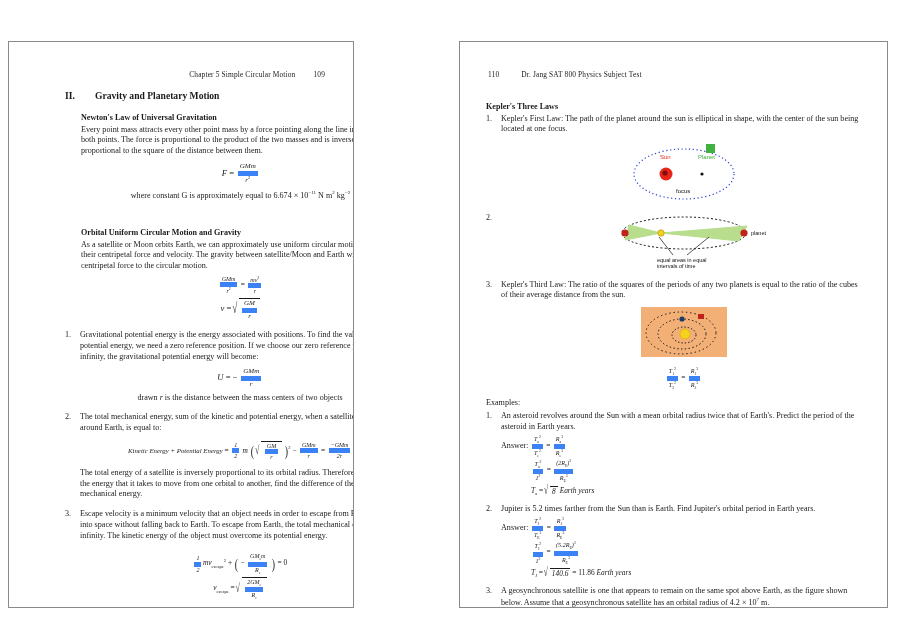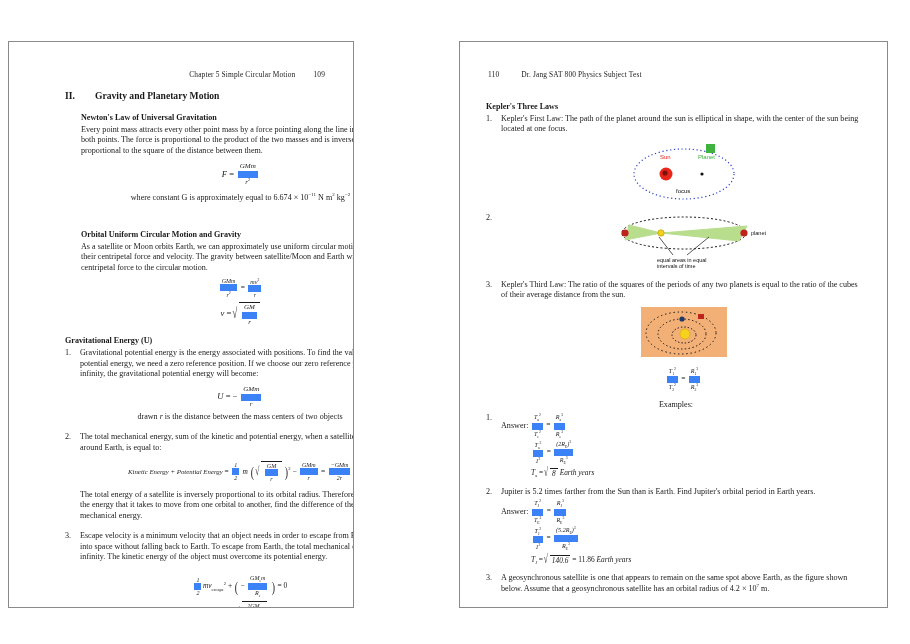--- a/index.html
+++ b/index.html
@@ -102,21 +102,21 @@
   .eq.small { font-size: 7.4px; }
   .eq-left { text-align: left; }
   .frac {
     display: inline-block;
     vertical-align: middle;
     text-align: center;
     font-size: .82em;
     line-height: 1.08;
     margin: 0 1.5px;
   }
-  .frac .top { display: block; border-bottom: 7px solid #3b82f6; padding: 0 2px 0px 2px; }
+  .frac .top { display: block; border-bottom: 5px solid #3b82f6; padding: 0 2px 0px 2px; }
   .frac .bot { display: block; padding: 0px 2px 0 2px; }
   .sqrt {
     display: inline-block;
     vertical-align: middle;
     position: relative;
     padding-left: 5px;
   }
   .sqrt::before {
     content: "\221A";
     position: absolute;
@@ -211,21 +211,20 @@
           <span class="sqrt"><span class="rad">
             <span class="frac">
               <span class="top">GM</span>
               <span class="bot">r</span>
             </span>
           </span></span>
         </div>
       </div>
 
       <div style="margin-top:10px;">
-        <h3 class="sub">Gravitational Energy (U)</h3>
 
         <ol class="numlist">
 
           <li>
             <span class="li-num">1.</span>
             <span>Gravitational potential energy is the energy associated with positions. To find the value of potential energy, we need a zero reference position. If we choose our zero reference position at infinity, the gravitational potential energy will become:</span>
             <div class="eq" style="margin:6px 0 4px 0;">
               <span class="mathvar">U</span>
               <span class="roman">=</span>
               <span class="roman">−</span>
@@ -386,26 +385,27 @@
             </span>
             <span class="roman">=</span>
             <span class="frac">
               <span class="top"><span>R</span><sub class="sm">1</sub><sup class="sm">3</sup></span>
               <span class="bot"><span>R</span><sub class="sm">2</sub><sup class="sm">3</sup></span>
             </span>
           </div>
         </li>
       </ol>
 
-      <p class="para" style="margin-top:8px;text-align:center;">Examples:</p>
+      <p class="para" style="margin-top:8px;">Examples:</p>
 
       <ol class="numlist">
 
         <li>
           <span class="li-num">1.</span>
+          <span>An asteroid revolves around the Sun with a mean orbital radius twice that of Earth's. Predict the period of the asteroid in Earth years.</span>
 
           <div class="ex-answer-line" style="margin-top:2px;">
             <span class="lbl">Answer:</span>
             <span class="eq small eq-left" style="margin:0;">
               <span class="frac">
                 <span class="top"><span>T</span><sub class="sm">a</sub><sup class="sm">2</sup></span>
                 <span class="bot"><span>T</span><sub class="sm">e</sub><sup class="sm">2</sup></span>
               </span>
               <span class="roman">=</span>
               <span class="frac">

